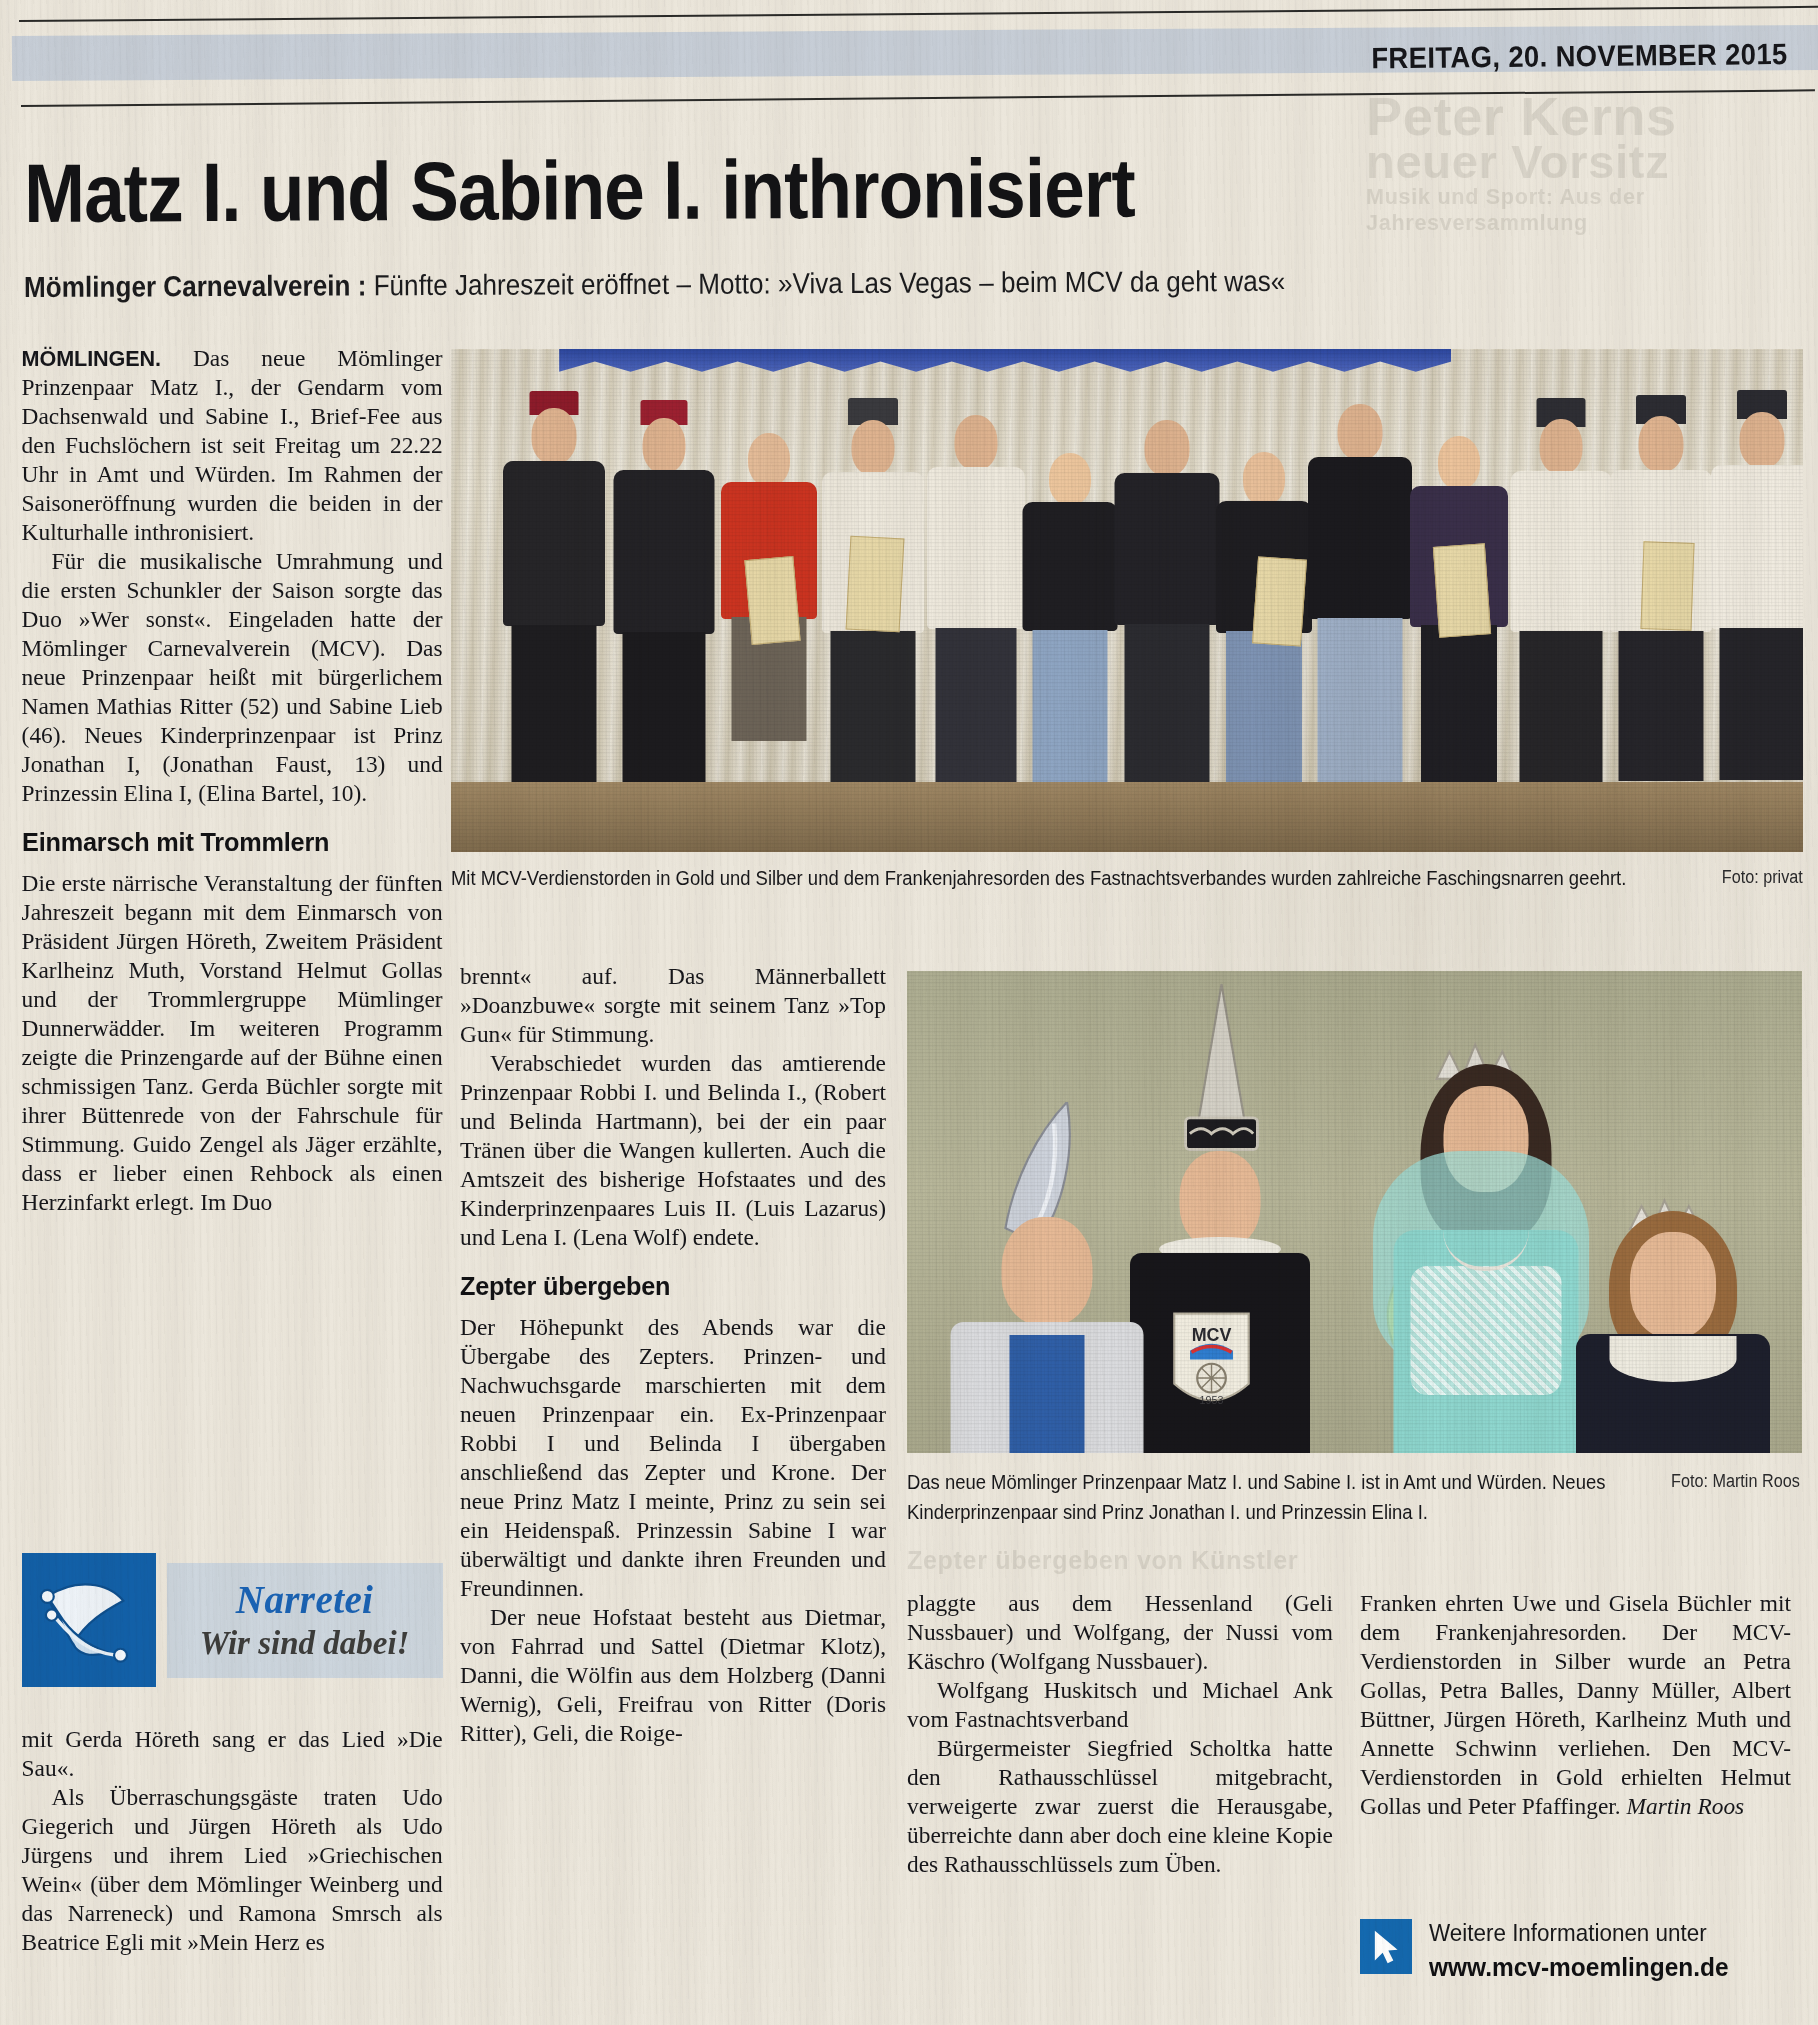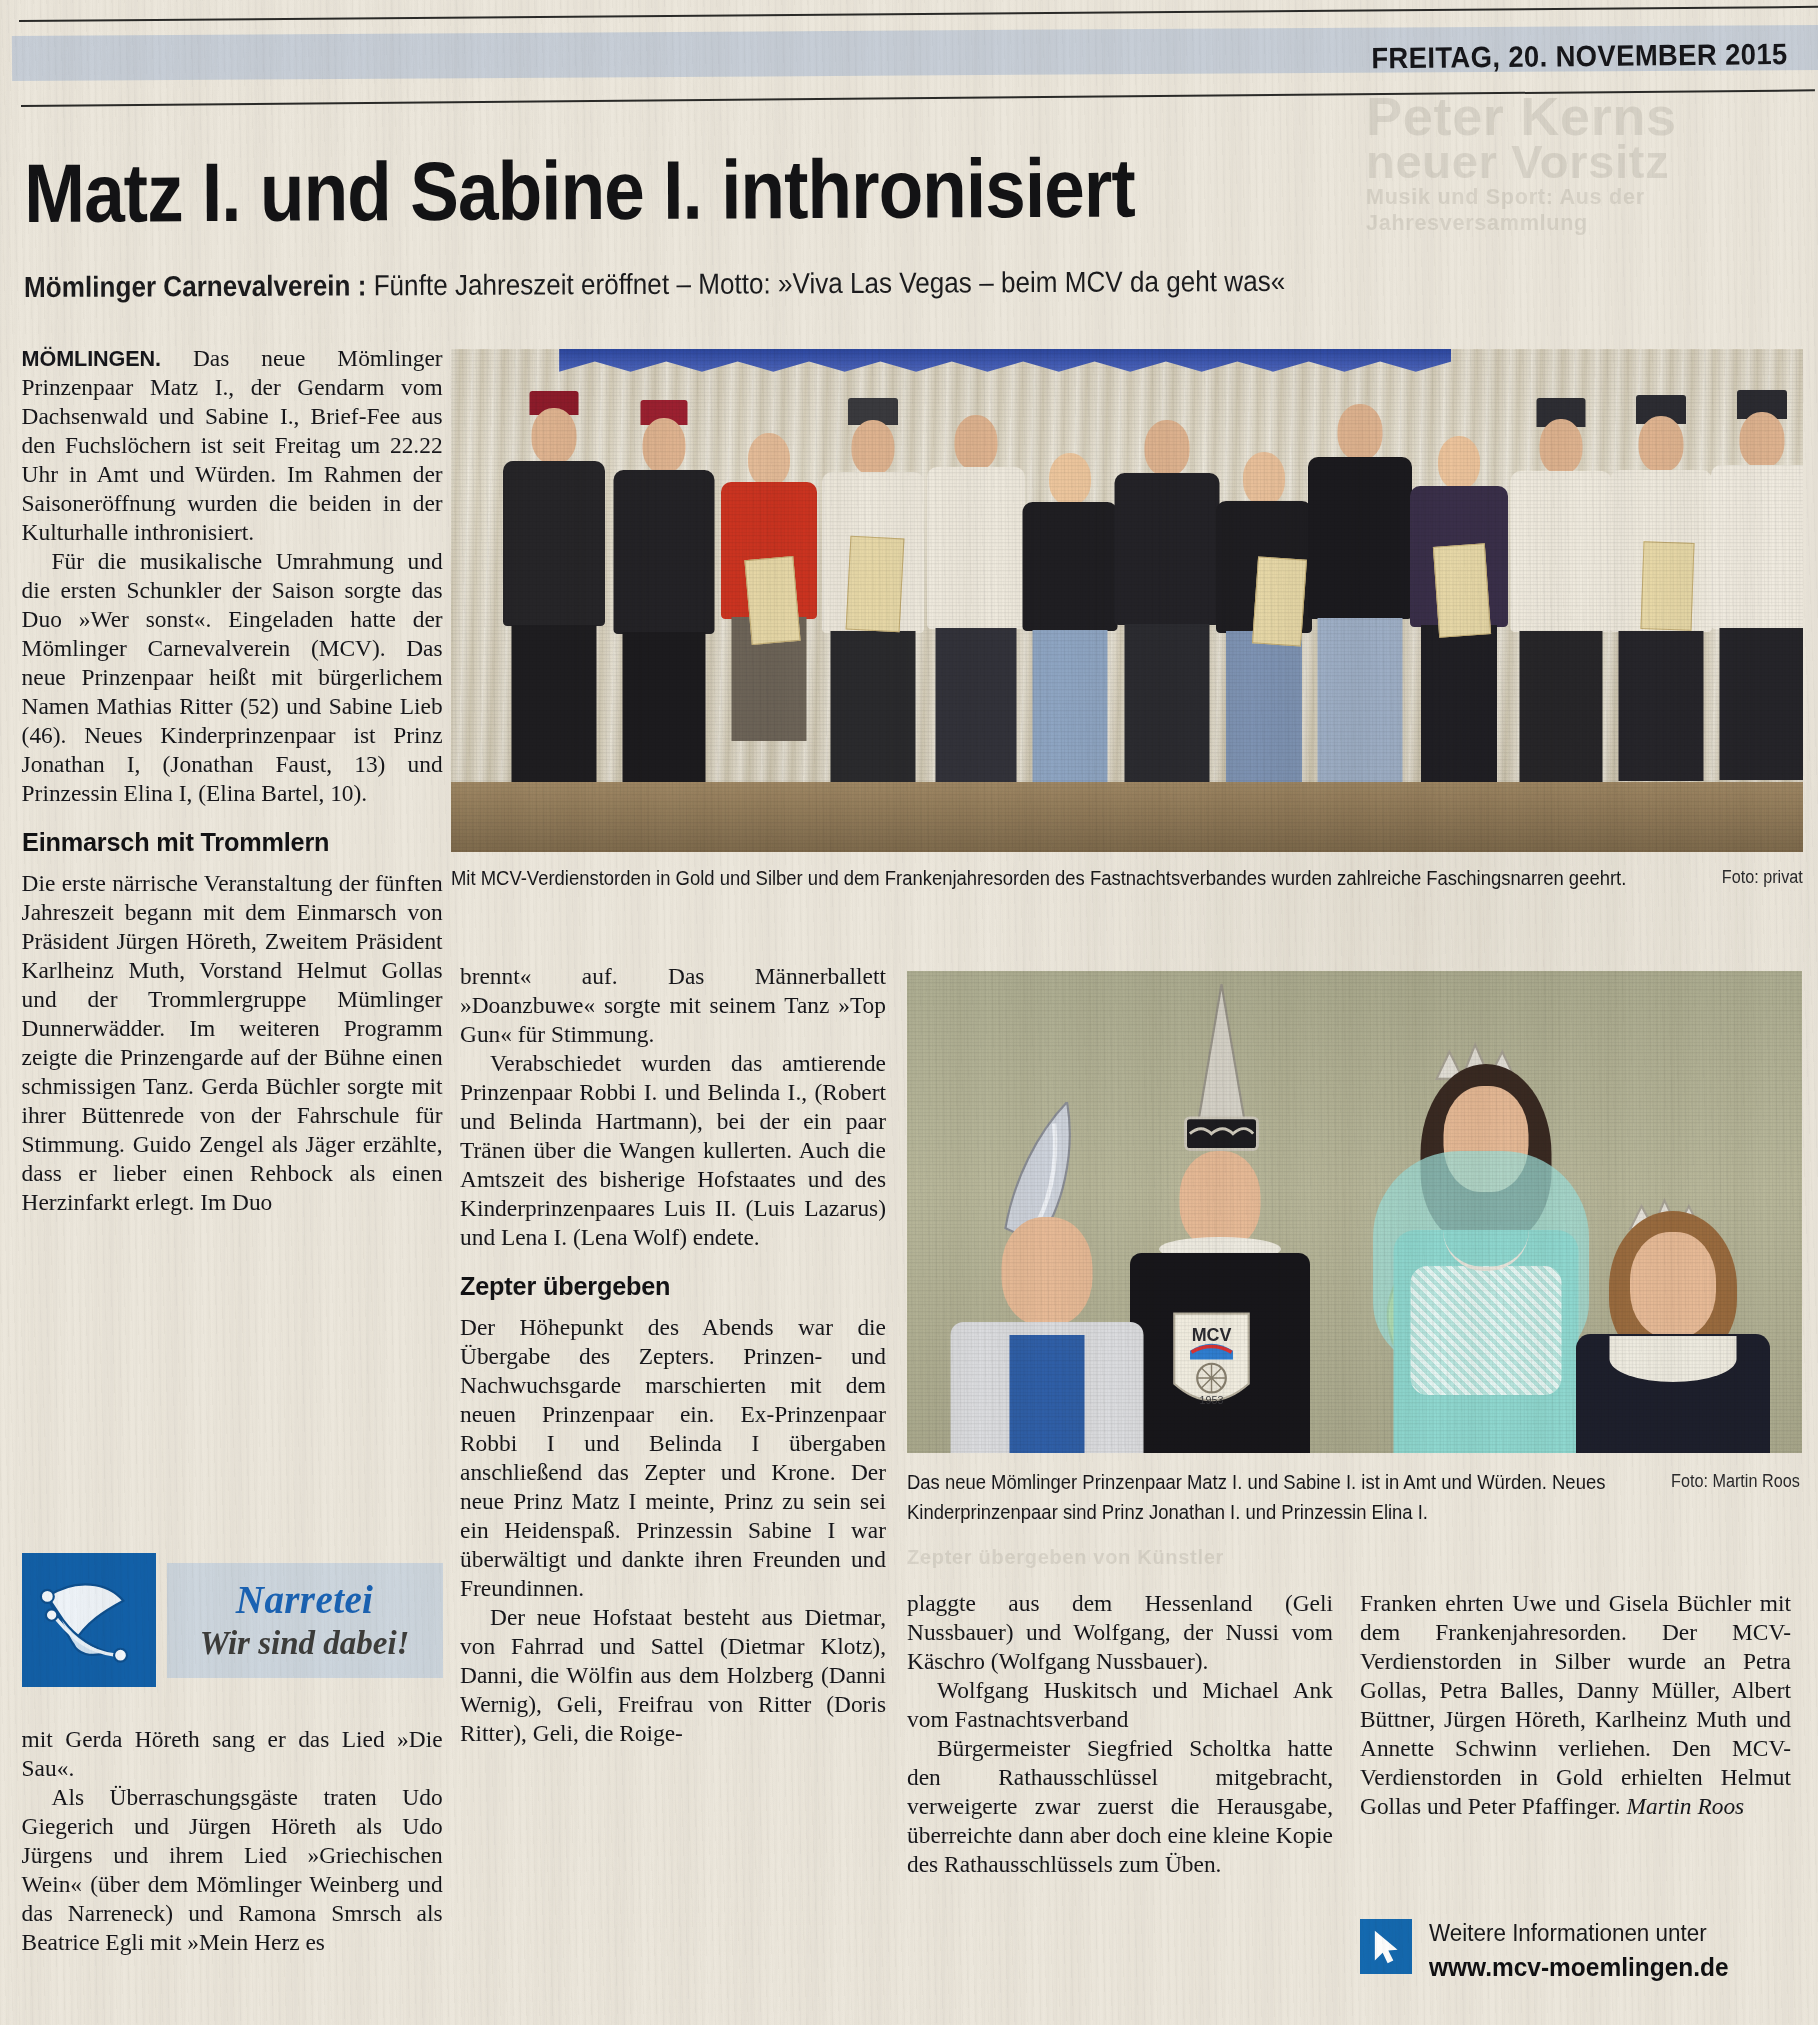--- a/index.html
+++ b/index.html
@@ -430,19 +430,19 @@
         <path d="M4 2 L4 44 L15 33 L22 48 L30 44 L23 30 L36 29 Z" fill="#ffffff"></path>
       </svg>
     </div>
     <div class="ib-line1">Weitere Informationen unter</div>
     <div class="ib-line2">www.mcv-moemlingen.de</div>
   </div>
 
   <div class="bleed" style="left:1366px;top:85px;font-size:54px;">Peter Kerns</div>
   <div class="bleed" style="left:1366px;top:134px;font-size:47px;">neuer Vorsitz</div>
   <div class="bleed" style="left:1366px;top:184px;font-size:21.6px;">Musik und Sport: Aus der Jahresversammlung</div>
-  <div class="bleed" style="left:907px;top:1546px;font-size:20px;text-align:center;">Zepter übergeben von Künstler</div>
+  <div class="bleed" style="left:907px;top:1546px;font-size:25px;text-align:center;">Zepter übergeben von Künstler</div>
 
 </div>
 
 <div class="paper-tex"></div>
 <div class="paper-warp"></div>
 
 
 </body></html>

